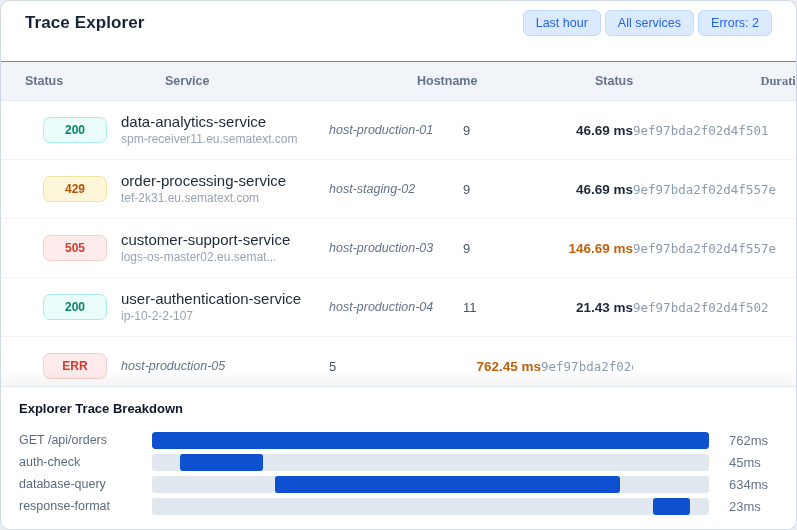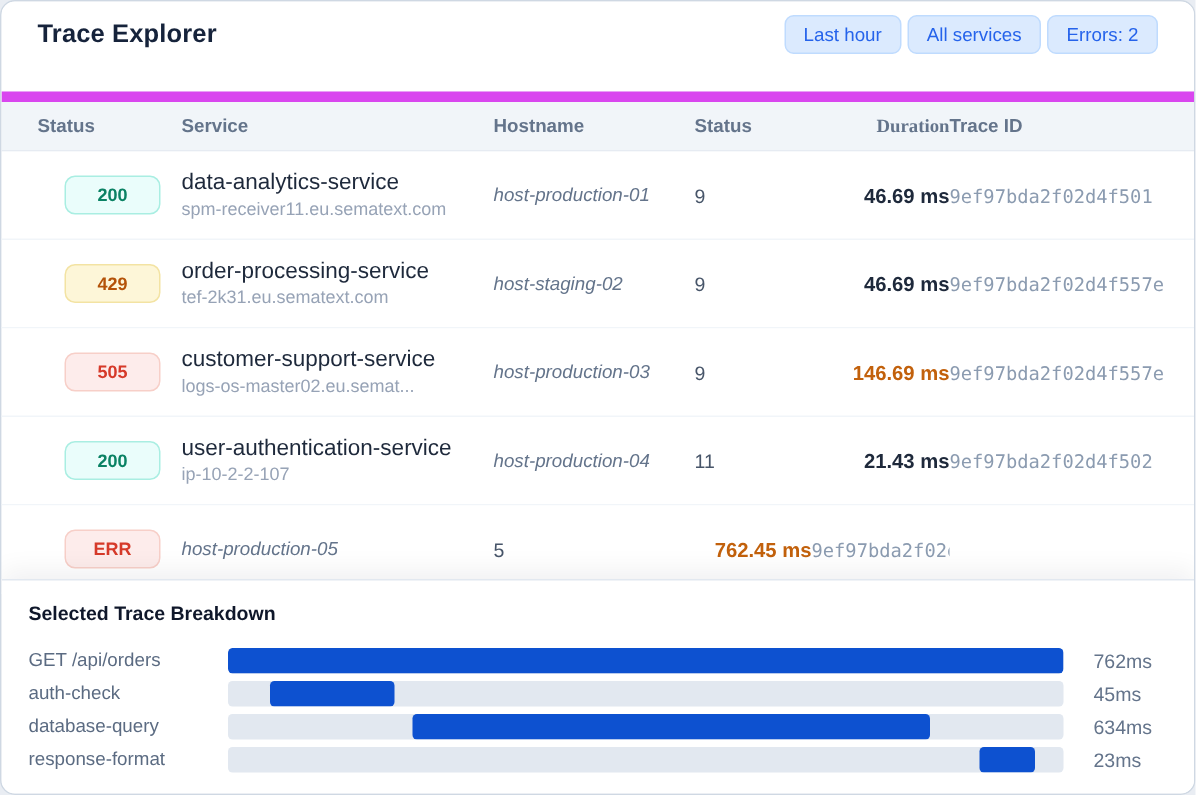--- a/index.html
+++ b/index.html
@@ -41,23 +41,23 @@
   
   .thead,.trow{
     display:grid;
     grid-template-columns:96px 208px 134px 78px 92px 1fr;
     padding-left:24px;
     align-items:center;
   }
   .thead{
     height:40px;
     background:#f1f5f9;
-    border-top:7px solid #d946ef;
+    border-top:1px solid #d946ef;
     border-bottom:1px solid #e6ebf2;
-    color:#64748b;font-size:12.5px;font-weight:700;
+    color:#64748b;font-size:12.5px;font-weight:700;gap:44px;
   }
   .th-duration{text-align:right;font-family:Liberation Serif, serif;}
   .th-trace,.td-trace{}
   .trow{
     height:59px;
     border-bottom:1px solid #f1f5f9;
     background:#ffffff;
     cursor:pointer;
     white-space:nowrap;
   }
@@ -182,21 +182,21 @@
         <span class="badge tone-error">ERR</span>
       </div>
       <div class="td-host">host-production-05</div>
       <div class="td-spans">5</div>
       <div class="td-duration slow">762.45 ms</div>
       <div class="td-trace">9ef97bda2f02d4f505</div>
     </div>
   </div>
 
   <div class="panel">
-    <div class="panel-title">Selected Trace Breakdown</div>
+    <div class="panel-title">Explorer Trace Breakdown</div>
     <div>
     <div class="bk-row">
       <div class="bk-label">GET /api/orders</div>
       <div class="bk-track">
         <div class="bk-fill" style="left: 0%; width: 100%;"></div>
       </div>
       <div class="bk-value">762ms</div>
     </div>
 
     <div class="bk-row">

